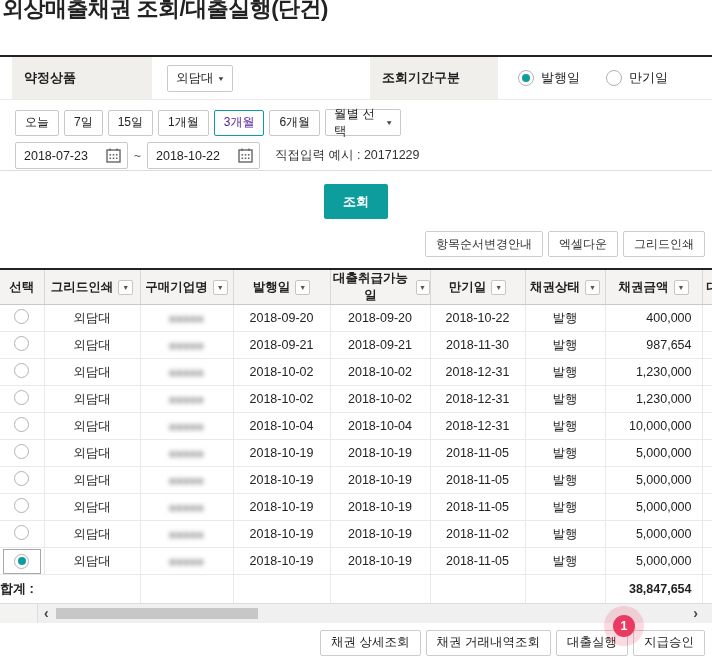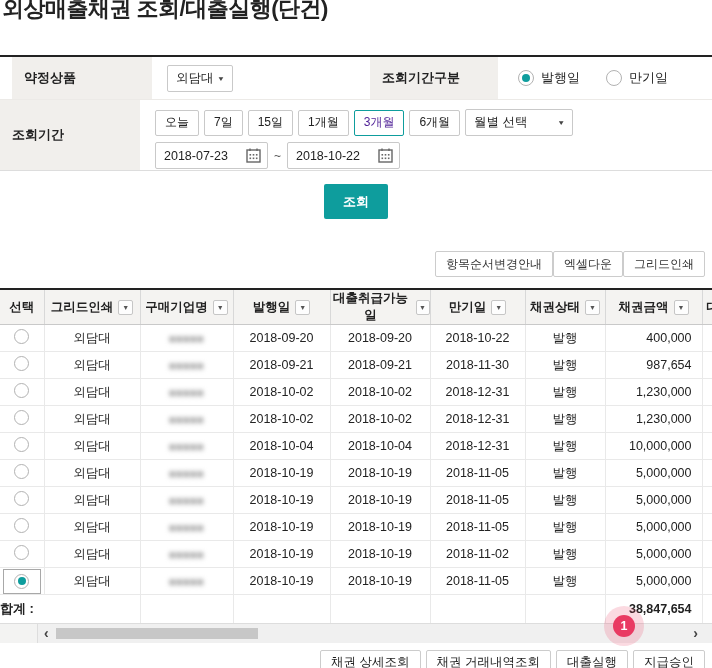--- a/index.html
+++ b/index.html
@@ -21,21 +21,21 @@
   .lbl1 { width:140px; }
   .lbl2 { width:128px; }
   .cnt1 { width:218px; display:flex; align-items:center; padding-left:15px; background:#fff; }
   .cnt2 { flex:1; display:flex; align-items:center; padding-left:20px; gap:26px; background:#fff; }
   .cnt3 { flex:1; padding:9px 0 0 15px; background:#fff; }
 
   .select { height:27px; border:1px solid #c9c9c9; border-radius:2px; background:#fff;
     display:flex; align-items:center; justify-content:space-between; padding:0 7px 0 8px; font-size:12.5px; cursor:pointer; }
   .select .caret { font-size:8px; color:#444; transform:scaleY(.8); }
   .sel-product { width:66px; }
-  .sel-month { width:108px; }
+  .sel-month { width:76px; }
 
   .radio-opt { display:flex; align-items:center; gap:7px; font-size:13px; cursor:pointer; }
   .radio { width:16px; height:16px; border:1px solid #b2b2b2; border-radius:50%; background:#fff;
     display:inline-flex; align-items:center; justify-content:center; flex:0 0 auto; }
   .radio.checked::after { content:""; width:8px; height:8px; border-radius:50%; background:#0e9d9d; }
 
   .btnrow { display:flex; gap:5px; align-items:center; }
   .qbtn { height:26px; padding:0 9px; border:1px solid #c9c9c9; border-radius:2px; background:#fff;
     font-size:12px; color:#222; display:flex; align-items:center; cursor:pointer; }
   .qbtn.sel { border-color:#0e9d9d; color:#4c1d95; }
@@ -43,21 +43,21 @@
   .dateinput { width:113px; height:27px; border:1px solid #c9c9c9; border-radius:2px; background:#fff;
     display:flex; align-items:center; justify-content:space-between; padding:0 6px 0 8px; font-size:12.5px; cursor:text; }
   .tilde { margin:0 6px; font-size:12px; color:#555; }
   .hint { margin-left:15px; font-size:12.5px; color:#333; }
 
   .search-btn { display:block; margin:13px auto 0; width:64px; height:35px; background:#0e9d9d; color:#fff;
     font-weight:700; font-size:13px; border:0; border-radius:2px; cursor:pointer;
     font-family:"Liberation Sans","DejaVu Sans",sans-serif; }
 
   
-  .toolbar { display:flex; justify-content:flex-end; margin:32px 7px 0 0; }
+  .toolbar { display:flex; justify-content:flex-end; gap:5px; margin:12px 7px 0 0; }
   .tbtn { height:26px; padding:0 10px; border:1px solid #ccc; border-radius:2px; background:#fff;
     font-size:12px; color:#333; display:flex; align-items:center; cursor:pointer; }
 
   
   .gridwrap { margin-top:11px; width:712px; overflow:hidden; border-top:2px solid #222; }
   table { border-collapse:collapse; table-layout:fixed; width:782px; font-size:12.5px; }
   th { background:#f4f3f1; height:29px; border-bottom:1px solid #c9c9c9; border-right:1px solid #d8d8d8;
     font-size:12.5px; font-weight:700; padding:0; color:#222; }
   th.last { text-align:left; padding-left:4px; }
   .th-in { display:flex; align-items:center; justify-content:center; gap:5px; }
@@ -115,21 +115,20 @@
           <span class="radio checked"></span>
           <span>발행일</span>
         </span>
         <span class="radio-opt">
           <span class="radio"></span>
           <span>만기일</span>
         </span>
       </div>
     </div>
     <div class="frow frow2">
-      <div class="lbl lbl1">조회기간</div>
       <div class="cnt3">
         <div class="btnrow">
           <span class="qbtn">오늘</span>
           <span class="qbtn">7일</span>
           <span class="qbtn">15일</span>
           <span class="qbtn">1개월</span>
           <span class="qbtn sel">3개월</span>
           <span class="qbtn">6개월</span>
           <div class="select sel-month">
             <span>월별 선택</span>
@@ -167,20 +166,21 @@
                     <rect x="3.5" y="6" width="1.6" height="1.6"></rect>
                     <rect x="6.7" y="6" width="1.6" height="1.6"></rect>
                     <rect x="9.9" y="6" width="1.6" height="1.6"></rect>
                     <rect x="3.5" y="9.5" width="1.6" height="1.6"></rect>
                     <rect x="6.7" y="9.5" width="1.6" height="1.6"></rect>
                     <rect x="9.9" y="9.5" width="1.6" height="1.6"></rect>
                   </g>
                 </svg>
             </span>
           </div>
+          <span class="hint">직접입력 예시 : 20171229</span>
         </div>
       </div>
     </div>
   </div>
 
   <button class="search-btn">조회</button>
 
   <div class="toolbar">
     <span class="tbtn">항목순서변경안내</span>
     <span class="tbtn">엑셀다운</span>

